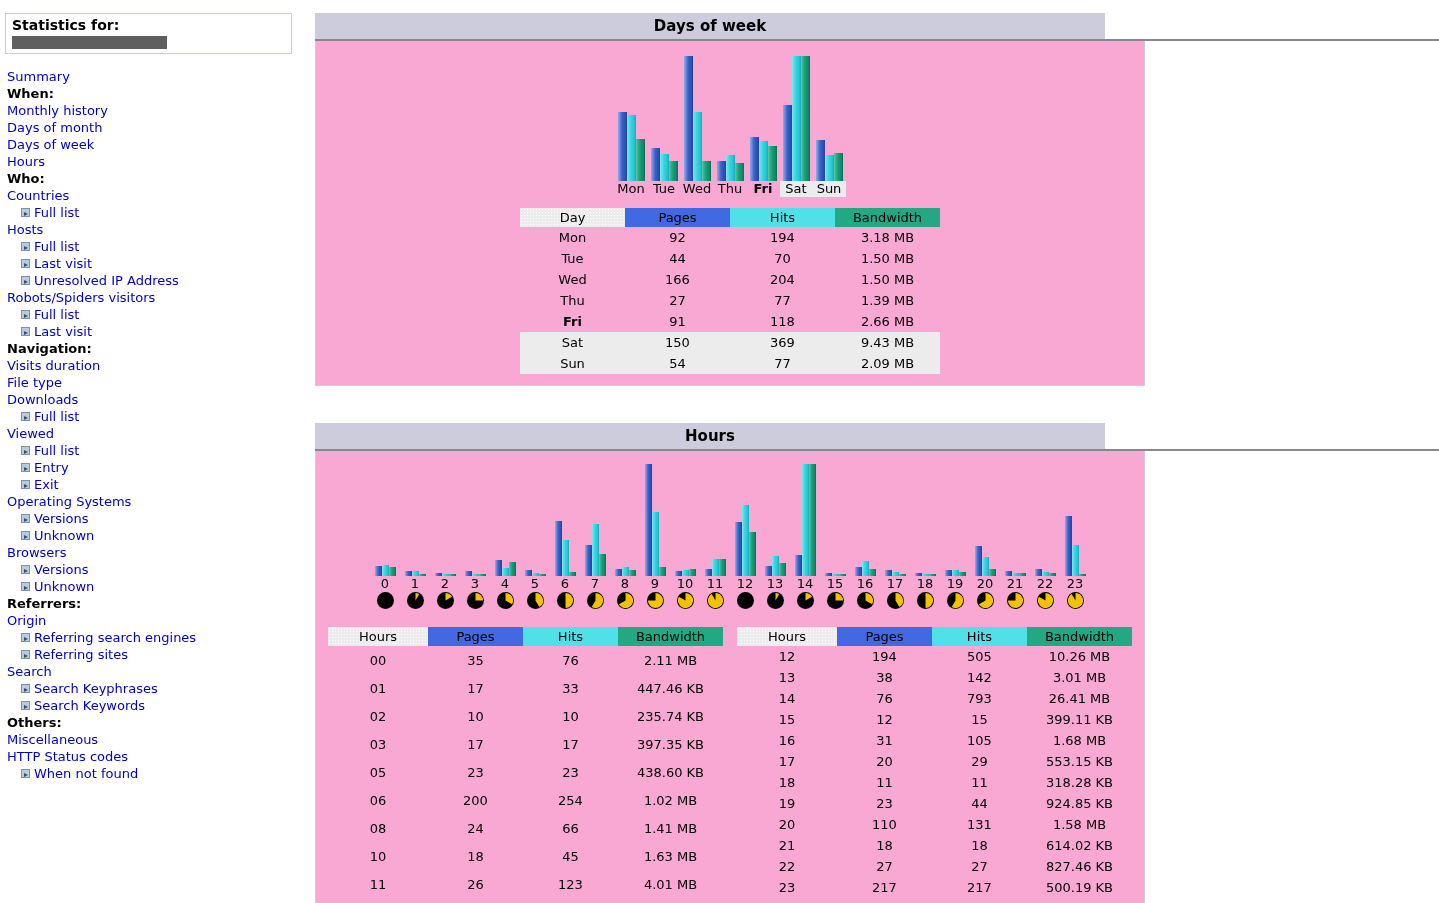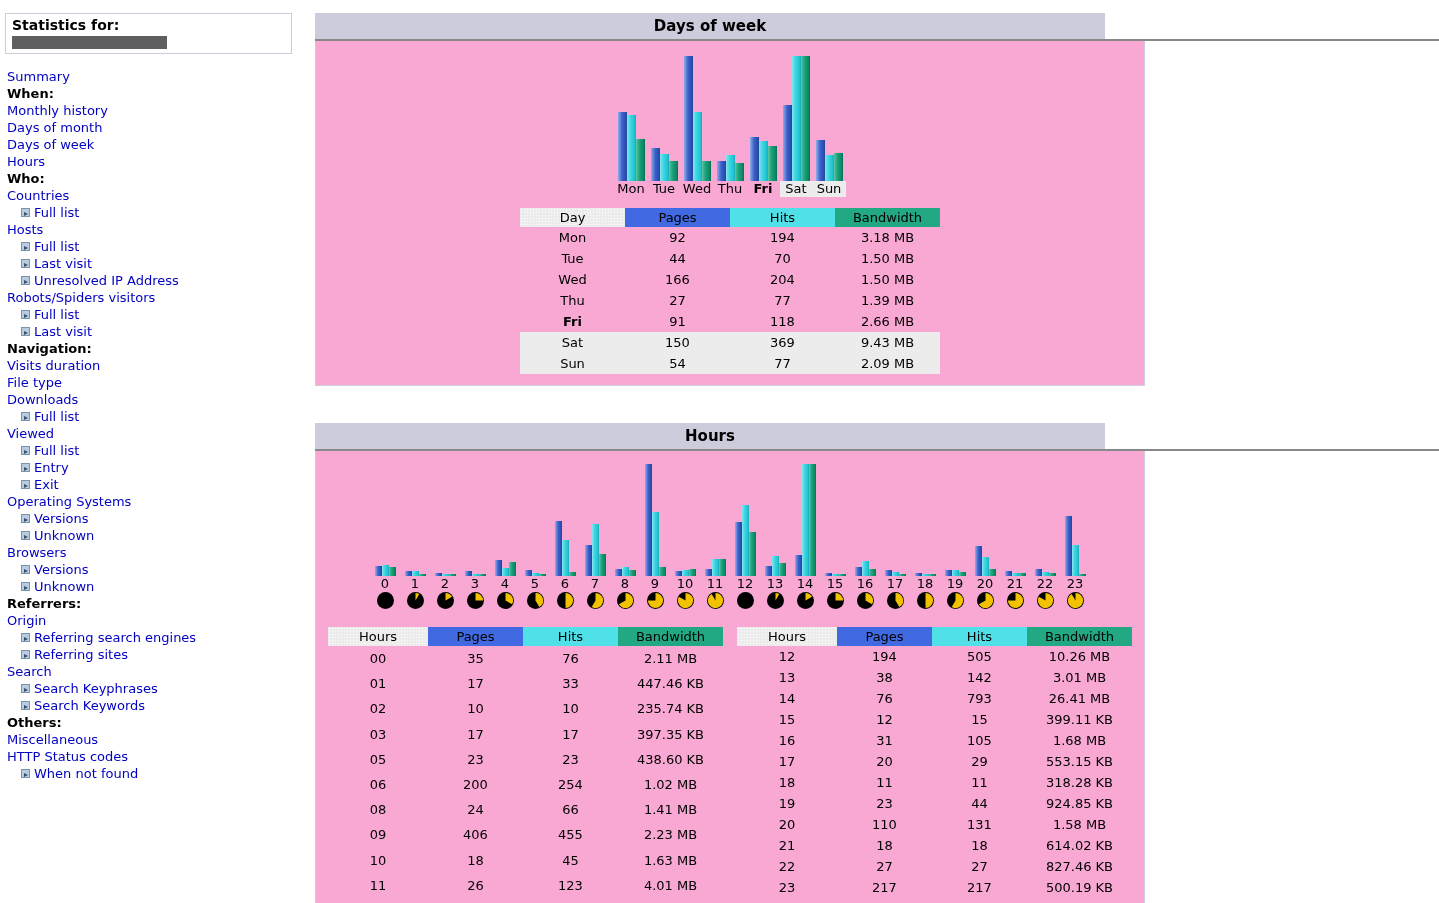--- a/index.html
+++ b/index.html
@@ -740,26 +740,20 @@
                 <td>254</td>
                 <td>1.02 MB</td>
               </tr>
               <tr>
                 <td>08</td>
                 <td>24</td>
                 <td>66</td>
                 <td>1.41 MB</td>
               </tr>
               <tr>
-                <td>09</td>
-                <td>406</td>
-                <td>455</td>
-                <td>2.23 MB</td>
-              </tr>
-              <tr>
                 <td>10</td>
                 <td>18</td>
                 <td>45</td>
                 <td>1.63 MB</td>
               </tr>
               <tr>
                 <td>11</td>
                 <td>26</td>
                 <td>123</td>
                 <td>4.01 MB</td>

